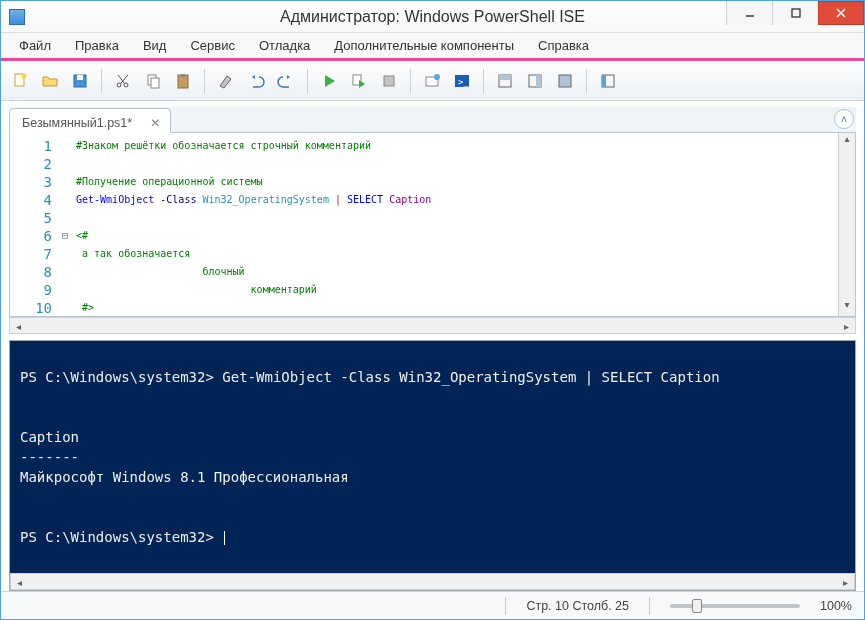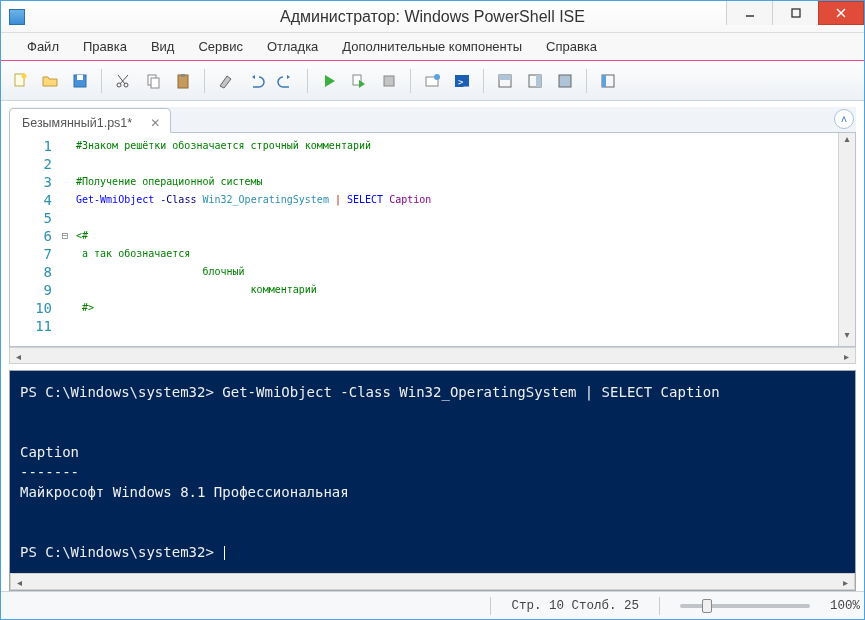--- a/index.html
+++ b/index.html
@@ -53,22 +53,22 @@
   .titlebar .winbtn.close {
     background: #e04b3a;
     color: #fff;
     border: 1px solid #c23c2d;
   }
   .menubar {
     height: 28px;
     background: #f8f8f8;
     display: flex;
     align-items: center;
-    padding: 0 14px;
-    border-bottom: 1px solid #ec4899;
+    padding: 0 6px;
+    border-bottom: 3px solid #ec4899;
   }
   .menubar .menuitem {
     padding: 4px 12px;
     color: #333;
     cursor: pointer;
   }
   .toolbar {
     height: 40px;
     background: linear-gradient(#fdfdfd, #edf1f5);
     border-bottom: 1px solid #ccd4dc;
@@ -188,40 +188,39 @@
   .hscroll .arrow { width: 17px; text-align:center; font-size:10px; color:#666; line-height:17px;}
   .hscroll .track { flex:1; position:relative; }
   .console-wrap {
     margin-top: 6px;
     border: 1px solid #a0a8b0;
     background: #012456;
     display: flex;
     flex-direction: column;
   }
   .console {
-    padding: 11px 10px;
+    padding: 26px 10px;
     font-family: Consolas, monospace;
     font-size: 14px;
     color: #f0f0f0;
     white-space: pre;
     min-height: 170px;
     line-height: 20px;
   }
   .console .prompt { color: #eeeeee; }
   .statusbar {
     height: 28px;
     border-top: 1px solid #d0d4d8;
     background: #f6f8fa;
     display: flex;
     align-items: center;
-    padding: 0 4px;
+    padding: 0 12px;
     gap: 20px;
     font-size: 12.5px;
     color: #444;
-    font-family: Liberation Mono, monospace;
   }
   .statusbar .spacer { flex: 1; }
   .statusbar .sep { width:1px; height:18px; background:#c8ccd0; }
   .zoom-slider {
     width: 130px; height: 4px; background:#c0c4c8; position:relative; border-radius:2px;
   }
   .zoom-slider .thumb {
     position:absolute; left: 22px; top:-5px; width:10px; height:14px;
     background:#f0f0f0; border:1px solid #888; border-radius:2px;
   }

